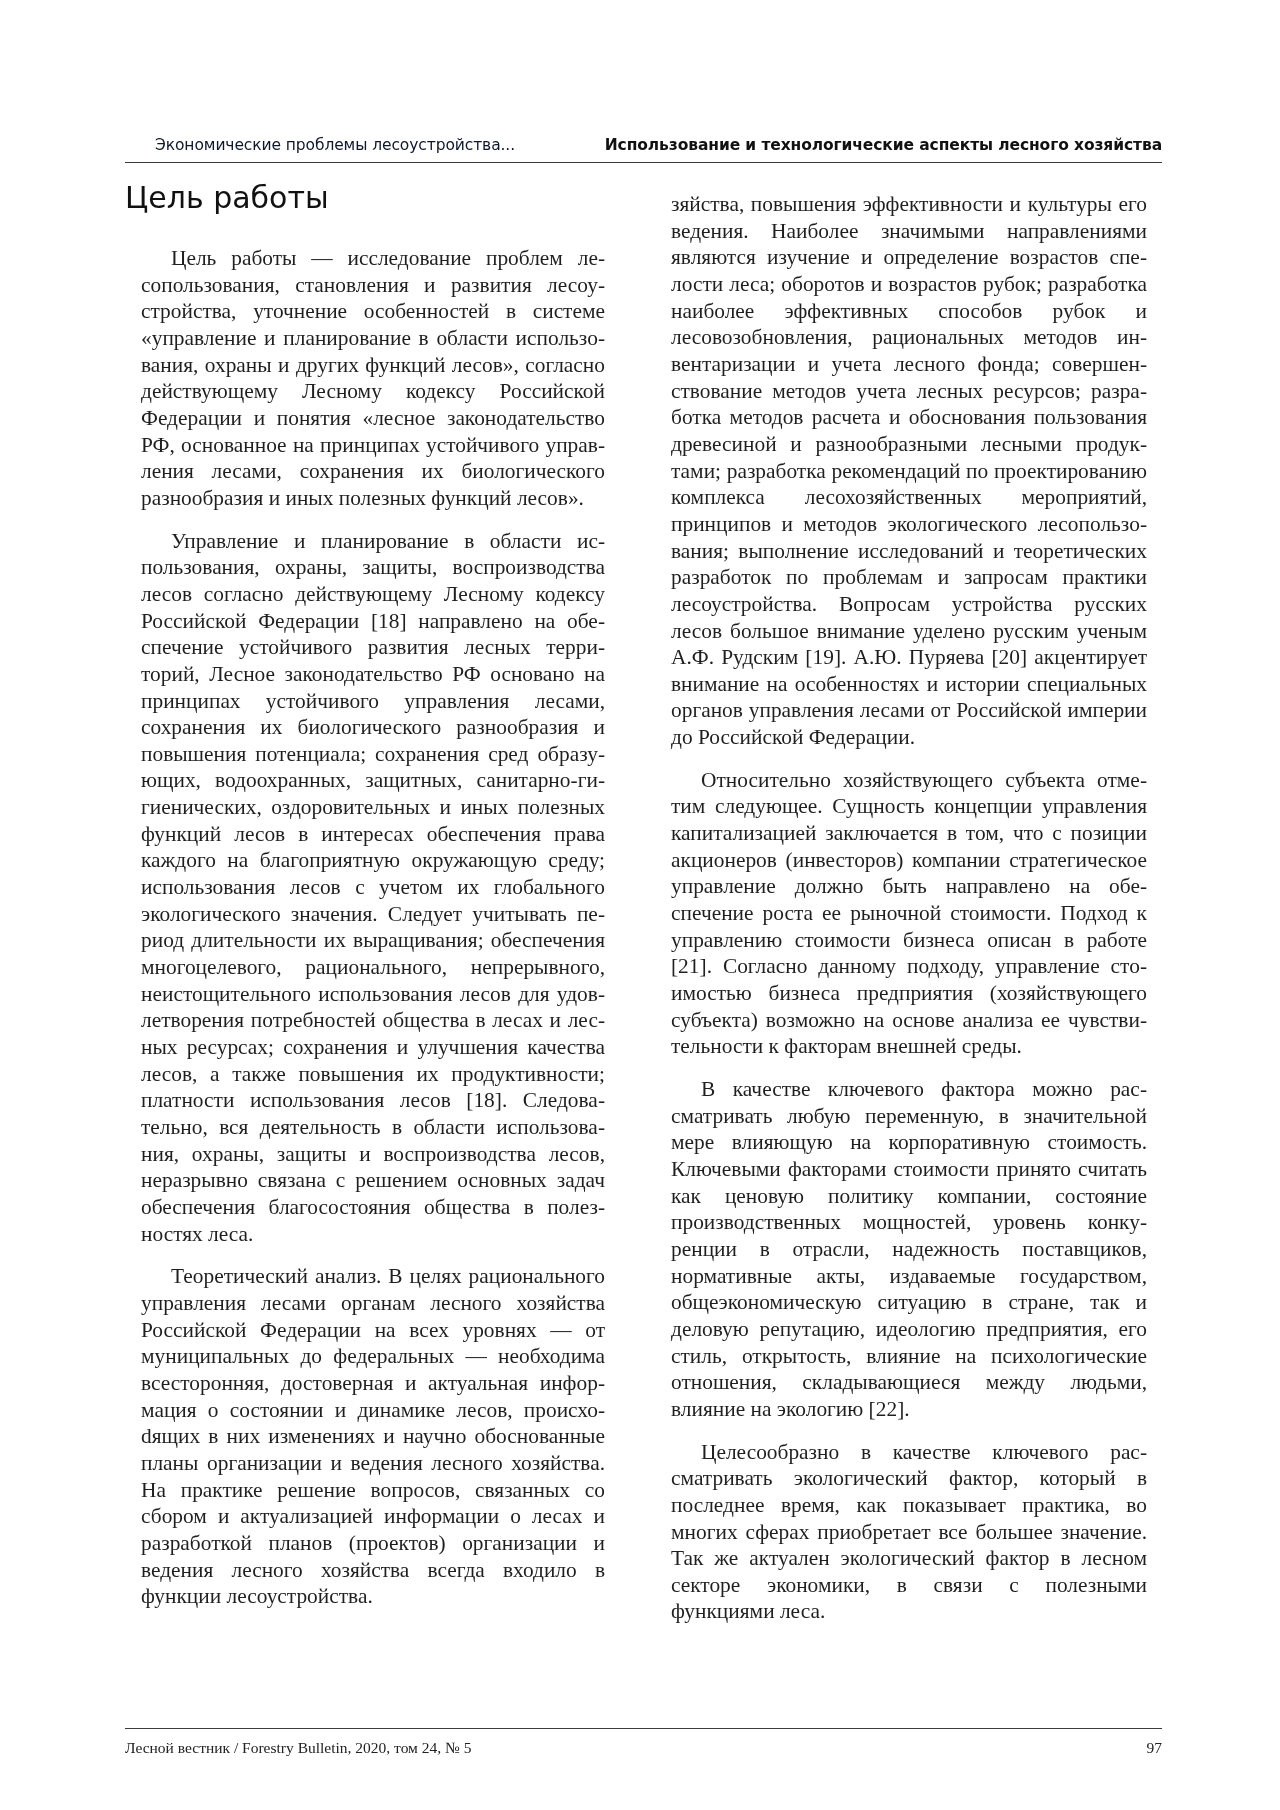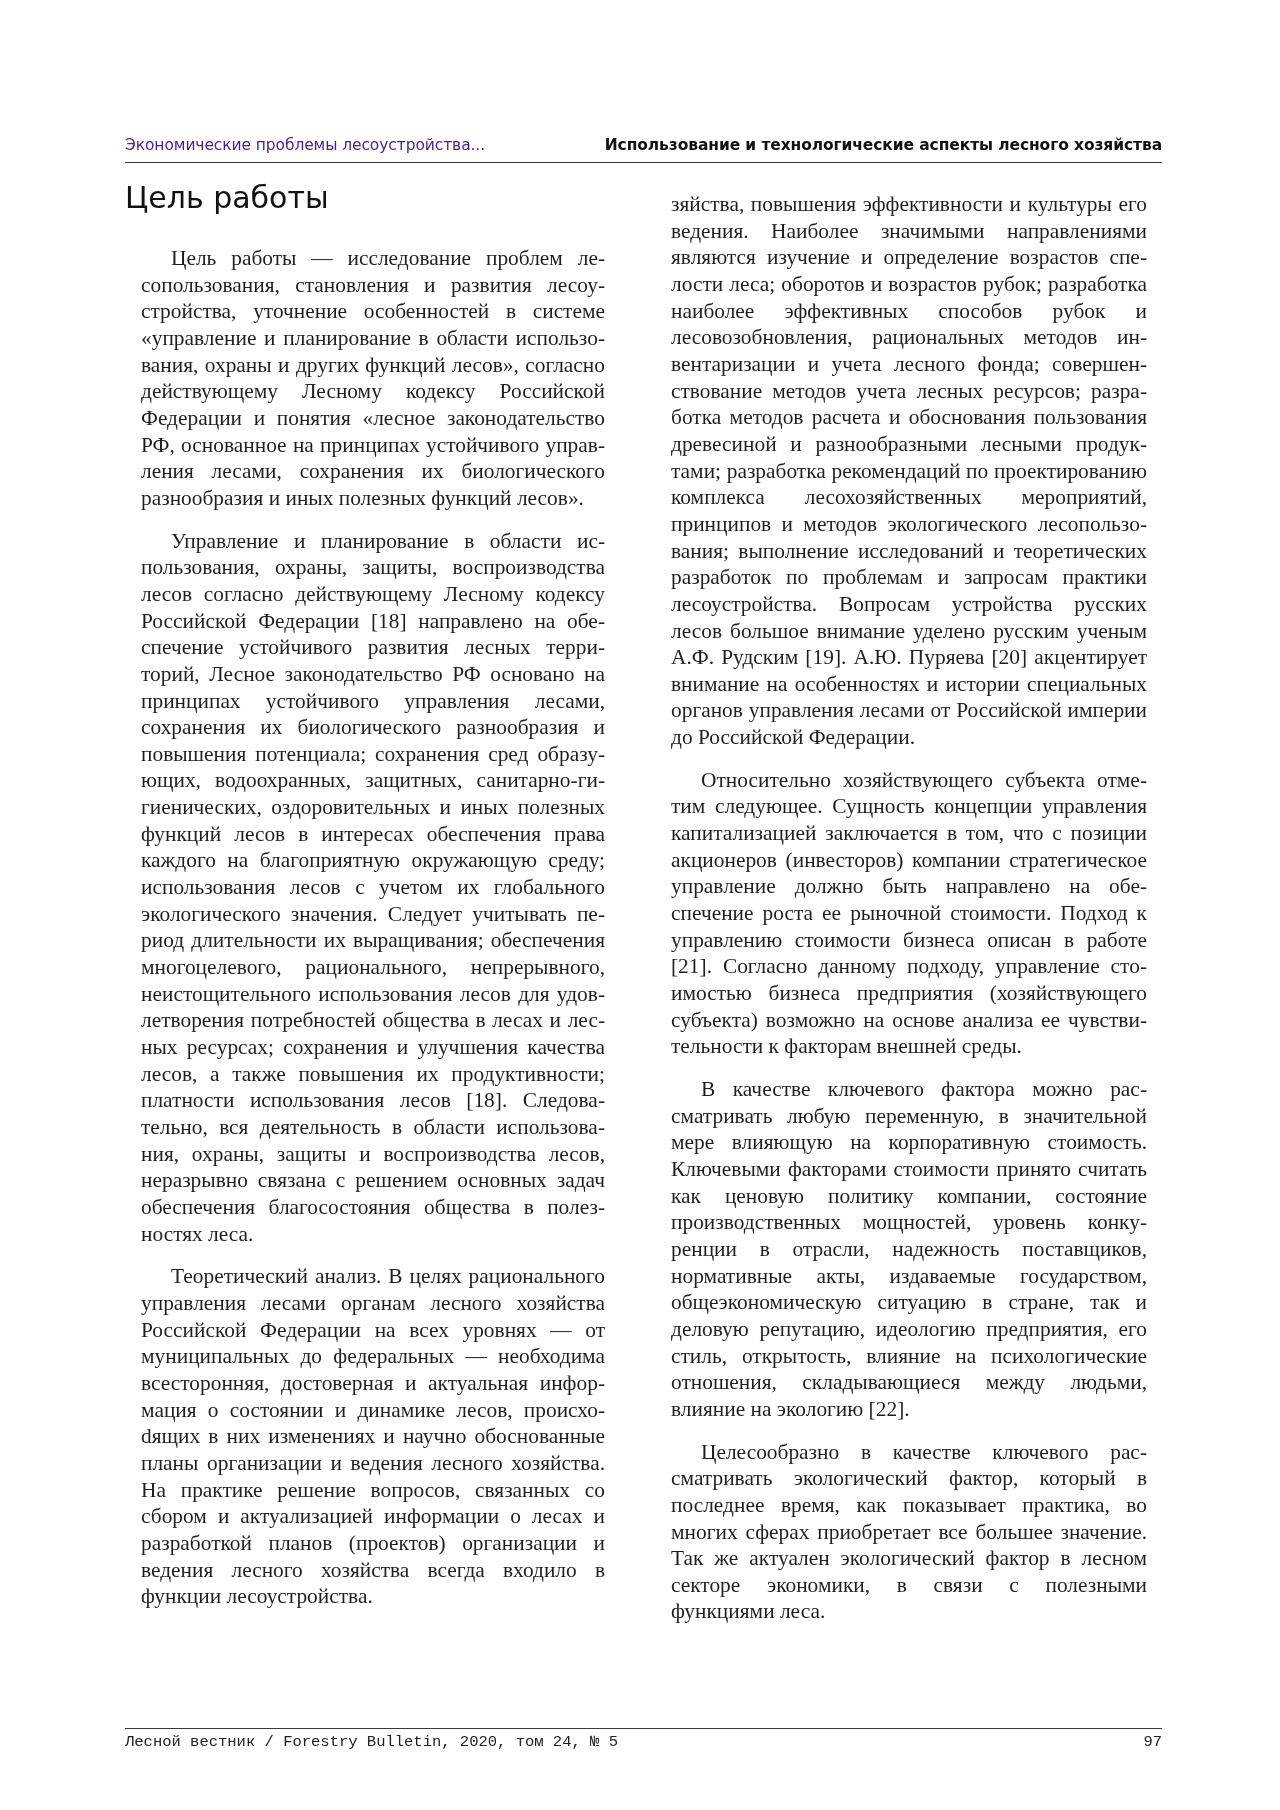--- a/index.html
+++ b/index.html
@@ -3,41 +3,41 @@
 <meta charset="utf-8">
 <style>
   html, body { margin: 0; padding: 0; background: #ffffff; }
   body { width: 1280px; height: 1810px; position: relative; overflow: hidden; color: #1e1e1e; }
   .running-head {
     position: absolute; left: 125px; top: 136px; width: 1037px;
     display: flex; justify-content: space-between; align-items: baseline;
     font-family: "DejaVu Sans", sans-serif; font-size: 15.5px; letter-spacing: -0.1px;
     padding-bottom: 8px; border-bottom: 1.6px solid #3a3a3a;
   }
-  .running-head .rh-left { color: #4c1d95; }
+  .running-head .rh-left { color: #0f172a; margin-left: 30px; }
   .running-head .rh-right { font-weight: bold; color: #111; }
   .section-title {
     position: absolute; left: 125px; top: 180px;
     font-family: "DejaVu Sans", sans-serif; font-size: 30px; color: #111; margin: 0; font-weight: normal;
   }
   .col {
     position: absolute; top: 229px;
     font-family: "Liberation Serif", serif; font-size: 21.4px; line-height: 26.65px;
     text-align: justify; hyphens: manual; color: #1f1f1f;
   }
   .col-left { left: 125px; width: 496px; top: 229px; }
   .col-right { left: 655px; width: 508px; top: 175px; }
   .col p { margin: 16px; text-indent: 30px; }
   .col p.cont { text-indent: 0; }
   .col b { font-weight: normal; }
   .footer {
     position: absolute; left: 125px; top: 1728px; width: 1037px;
-    border-top: 1.6px solid #3a3a3a; padding-top: 4px;
+    border-top: 1.6px solid #3a3a3a; padding-top: 10px;
     display: flex; justify-content: space-between;
-    font-family: Liberation Mono, monospace; font-size: 15.5px; color: #222;
+    font-family: Liberation Serif, serif; font-size: 15.5px; color: #222;
   }
 </style>
 </head>
 <body>
 
 <div class="running-head">
   <span class="rh-left">Экономические проблемы лесоустройства...</span>
   <span class="rh-right">Использование и технологические аспекты лесного хозяйства</span>
 </div>
 

